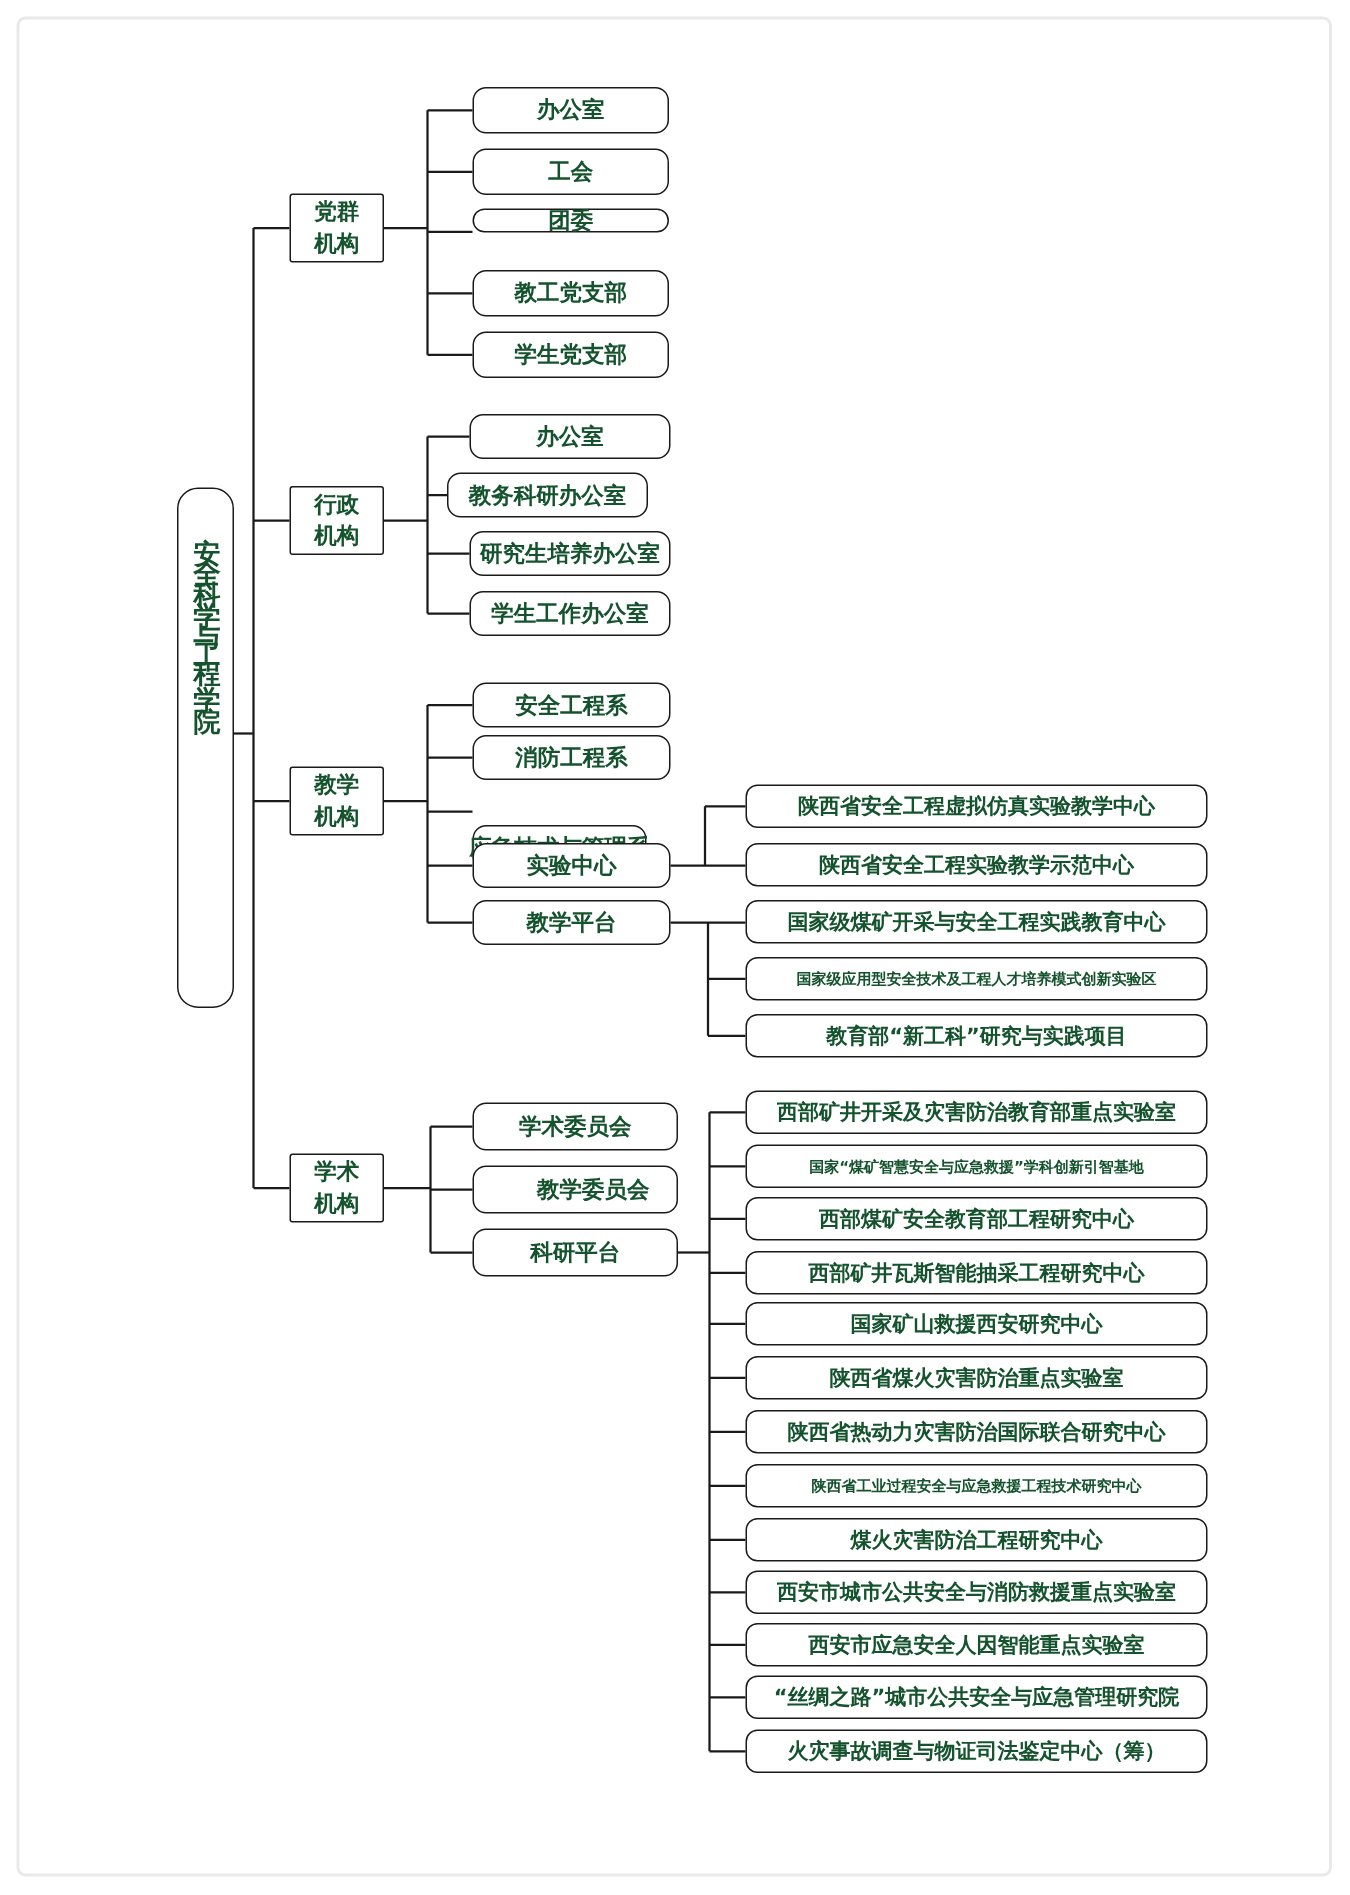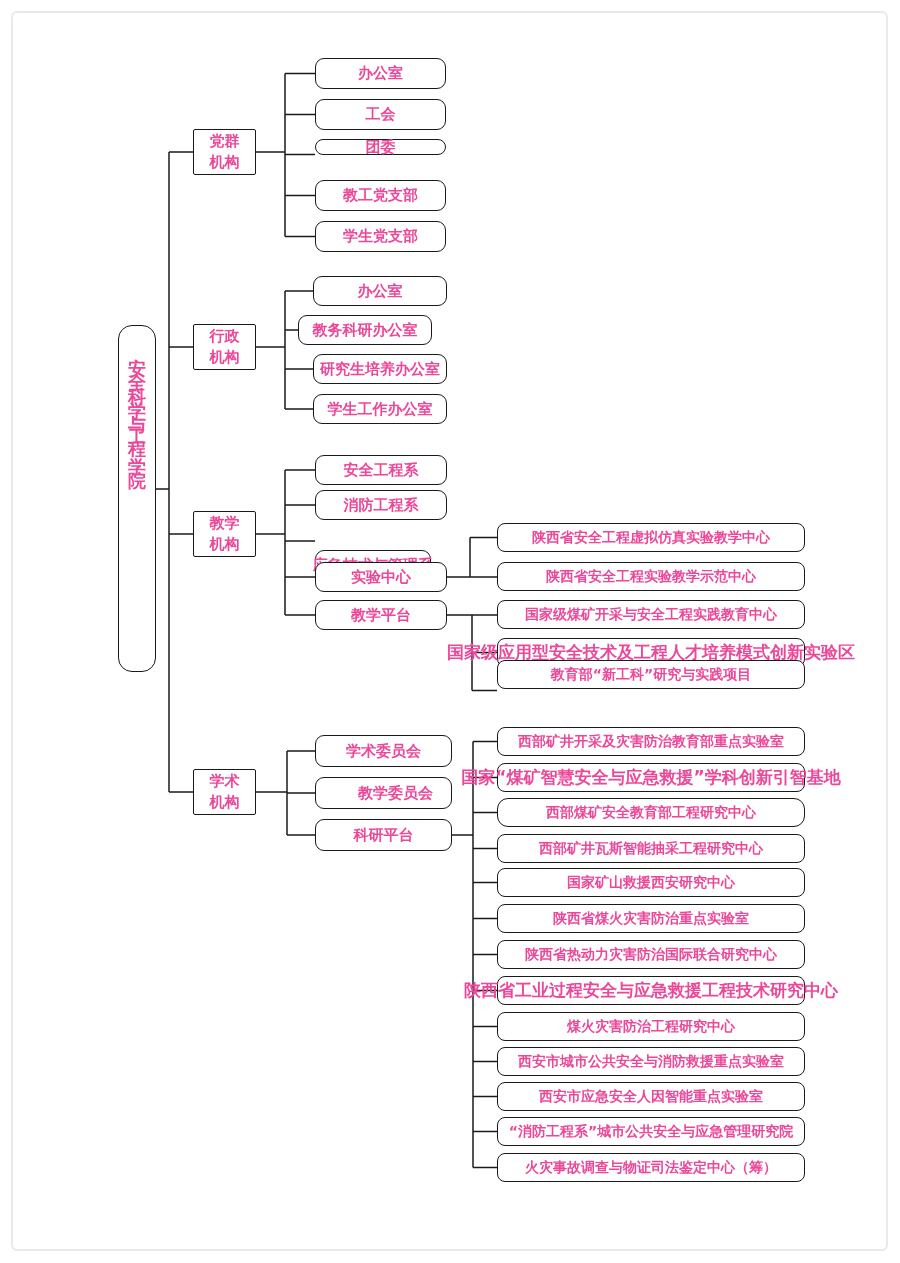--- a/index.html
+++ b/index.html
@@ -17,39 +17,39 @@
     border: 2px solid #e9e9e9; border-radius: 6px;
     pointer-events: none;
   }
   svg.wires { position: absolute; left: 0; top: 0; }
   .node {
     position: absolute;
     border: 1.5px solid #1a1a1a;
     border-radius: 9px;
     background: #ffffff;
     display: flex; align-items: center; justify-content: center;
-    color: #ec4899; font-weight: bold; white-space: nowrap;
+    color: #14532d; font-weight: bold; white-space: nowrap;
     z-index: 2;
   }
   .node.root {
     border-radius: 14px;
     font-size: 18px;
     writing-mode: vertical-rl; text-orientation: upright;
     letter-spacing: 14px;
     padding-top: 18px;
     justify-content: flex-start;
   }
   .node.lvl2 {
     border-radius: 2px;
     font-size: 15px; line-height: 1.4;
     white-space: pre-line; text-align: center;
   }
   .node.lvl3 { font-size: 15px; }
   .node.lvl4 { font-size: 14px; border-radius: 8px; }
-  .node.lvl4.sm { font-size: 17px; }
+  .node.lvl4.sm { font-size: 10px; }
 </style>
 </head>
 <body>
 
 <div class="canvas">
 
   <div class="card-frame"></div>
 
   <svg class="wires" width="900" height="1263" viewBox="0 0 900 1263">
     <g stroke="#1a1a1a" stroke-width="1.5" fill="none">
@@ -143,33 +143,33 @@
   <div class="node lvl3" style="left:315px;top:490px;width:132px;height:30px;">消防工程系</div>
   <div class="node lvl3" style="left:315px;top:526px;width:116px;height:30px;margin-top:24px;">应急技术与管理系</div>
   <div class="node lvl3" style="left:315px;top:562px;width:132px;height:30px;">实验中心</div>
   <div class="node lvl3" style="left:315px;top:600px;width:132px;height:30px;">教学平台</div>
 
   <div class="node lvl4" style="left:497px;top:523px;width:308px;height:29px;">陕西省安全工程虚拟仿真实验教学中心</div>
   <div class="node lvl4" style="left:497px;top:562px;width:308px;height:29px;">陕西省安全工程实验教学示范中心</div>
 
   <div class="node lvl4" style="left:497px;top:600px;width:308px;height:29px;">国家级煤矿开采与安全工程实践教育中心</div>
   <div class="node lvl4 sm" style="left:497px;top:638px;width:308px;height:29px;">国家级应用型安全技术及工程人才培养模式创新实验区</div>
-  <div class="node lvl4" style="left:497px;top:660px;width:308px;height:29px;">教育部“新工科”研究与实践项目</div>
+  <div class="node lvl4" style="left:497px;top:676px;width:308px;height:29px;">教育部“新工科”研究与实践项目</div>
 
   <div class="node lvl3" style="left:315px;top:735px;width:137px;height:32px;">学术委员会</div>
   <div class="node lvl3" style="left:315px;top:777px;width:137px;height:32px;padding-left:24px;">教学委员会</div>
   <div class="node lvl3" style="left:315px;top:819px;width:137px;height:32px;">科研平台</div>
 
   <div class="node lvl4" style="left:497px;top:727px;width:308px;height:29px;">西部矿井开采及灾害防治教育部重点实验室</div>
   <div class="node lvl4 sm" style="left:497px;top:763px;width:308px;height:29px;">国家“煤矿智慧安全与应急救援”学科创新引智基地</div>
-  <div class="node lvl4" style="left:497px;top:798px;width:308px;height:29px;border-radius:11px;">西部煤矿安全教育部工程研究中心</div>
+  <div class="node lvl4" style="left:497px;top:798px;width:308px;height:29px;">西部煤矿安全教育部工程研究中心</div>
   <div class="node lvl4" style="left:497px;top:834px;width:308px;height:29px;">西部矿井瓦斯智能抽采工程研究中心</div>
   <div class="node lvl4" style="left:497px;top:868px;width:308px;height:29px;">国家矿山救援西安研究中心</div>
   <div class="node lvl4" style="left:497px;top:904px;width:308px;height:29px;">陕西省煤火灾害防治重点实验室</div>
   <div class="node lvl4" style="left:497px;top:940px;width:308px;height:29px;">陕西省热动力灾害防治国际联合研究中心</div>
   <div class="node lvl4 sm" style="left:497px;top:976px;width:308px;height:29px;">陕西省工业过程安全与应急救援工程技术研究中心</div>
   <div class="node lvl4" style="left:497px;top:1012px;width:308px;height:29px;">煤火灾害防治工程研究中心</div>
   <div class="node lvl4" style="left:497px;top:1047px;width:308px;height:29px;">西安市城市公共安全与消防救援重点实验室</div>
   <div class="node lvl4" style="left:497px;top:1082px;width:308px;height:29px;">西安市应急安全人因智能重点实验室</div>
-  <div class="node lvl4" style="left:497px;top:1117px;width:308px;height:29px;">“消防工程系”城市公共安全与应急管理研究院</div>
+  <div class="node lvl4" style="left:497px;top:1117px;width:308px;height:29px;">“丝绸之路”城市公共安全与应急管理研究院</div>
   <div class="node lvl4" style="left:497px;top:1153px;width:308px;height:29px;">火灾事故调查与物证司法鉴定中心（筹）</div>
 
 </div>
 
 </body></html>

